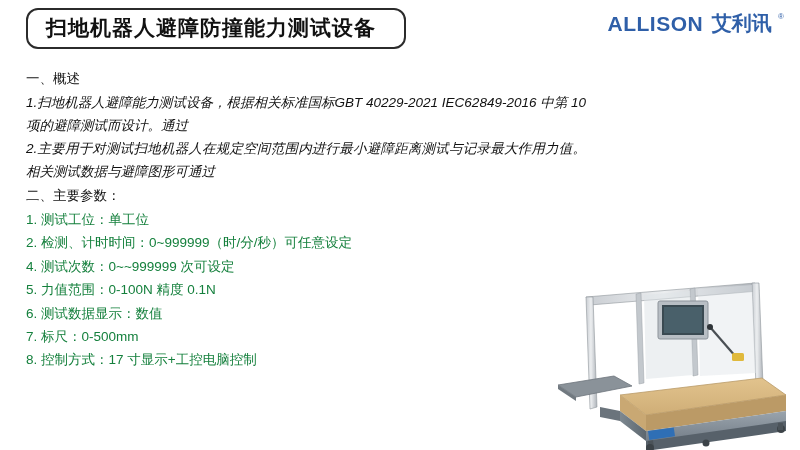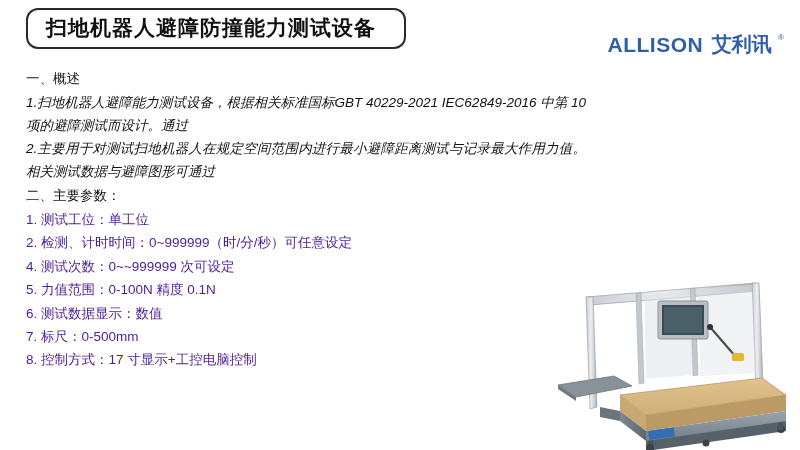--- a/index.html
+++ b/index.html
@@ -33,21 +33,21 @@
     font-size: 21px;
     font-weight: bold;
     letter-spacing: 1px;
     color: #111;
     line-height: 1.1;
     white-space: nowrap;
   }
   .brand {
     position: absolute;
     right: 16px;
-    top: 31px;
+    top: 10px;
     text-align: center;
     white-space: nowrap;
   }
   .brand-en {
     display: inline-block;
     font-size: 21px;
     font-weight: bold;
     letter-spacing: 0.5px;
     color: #2f5fa8;
     vertical-align: middle;
@@ -91,21 +91,21 @@
     font-style: italic;
   }
   .para .indent2 {
     display: block;
     text-indent: 0;
   }
   .item {
     font-size: 13.5px;
     line-height: 23.4px;
     margin: 0;
-    color: #4c1d95;
+    color: #15803d;
     white-space: nowrap;
   }
 
   
   .photo {
     position: absolute;
     right: 0px;
     bottom: 0px;
     width: 260px;
     height: 215px;

